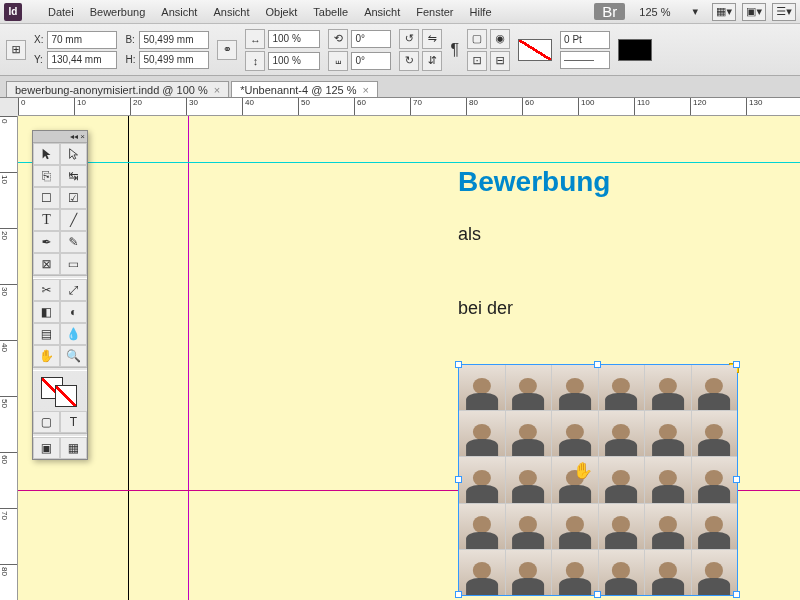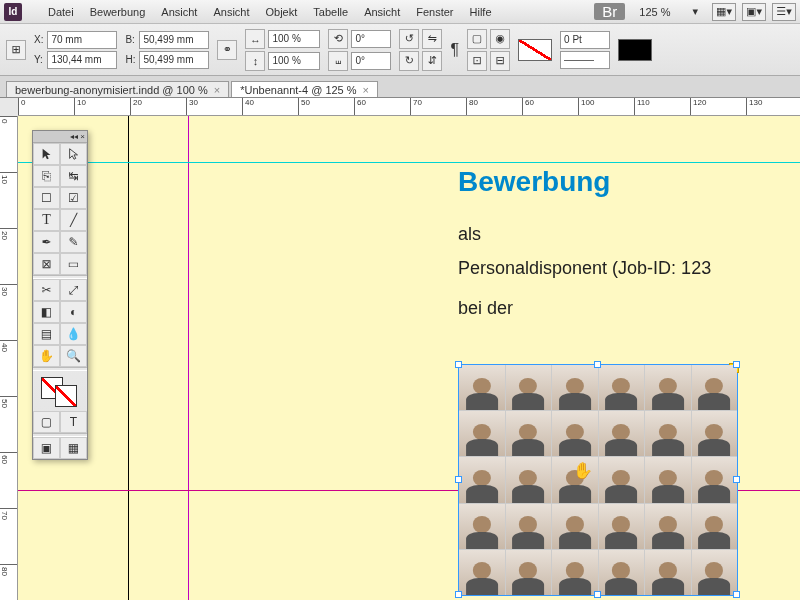--- a/index.html
+++ b/index.html
@@ -191,21 +191,20 @@
       <div class="tick" style="top: 448px;">80</div>
     </div>
   <div class="canvas">
     <div class="margin-line" style="left:110px"></div>
     <div class="guide-v" style="left:170px"></div>
     <div class="guide-h" style="top:46px"></div>
     <div class="guide-h" style="top:374px;border-color:#c08"></div>
 
     <div class="doc-title">Bewerbung</div>
     <div class="doc-text" style="top:108px">als</div>
-    <div class="doc-text" style="top:142px">Personaldisponent (Job-ID: 123</div>
     <div class="doc-text" style="top:182px">bei der</div>
 
     <div class="image-frame" id="imgframe">
       <div class="oversized"></div>
     <div class="cell"></div>
         <div class="cell"></div>
         <div class="cell"></div>
         <div class="cell"></div>
         <div class="cell"></div>
         <div class="cell"></div>

